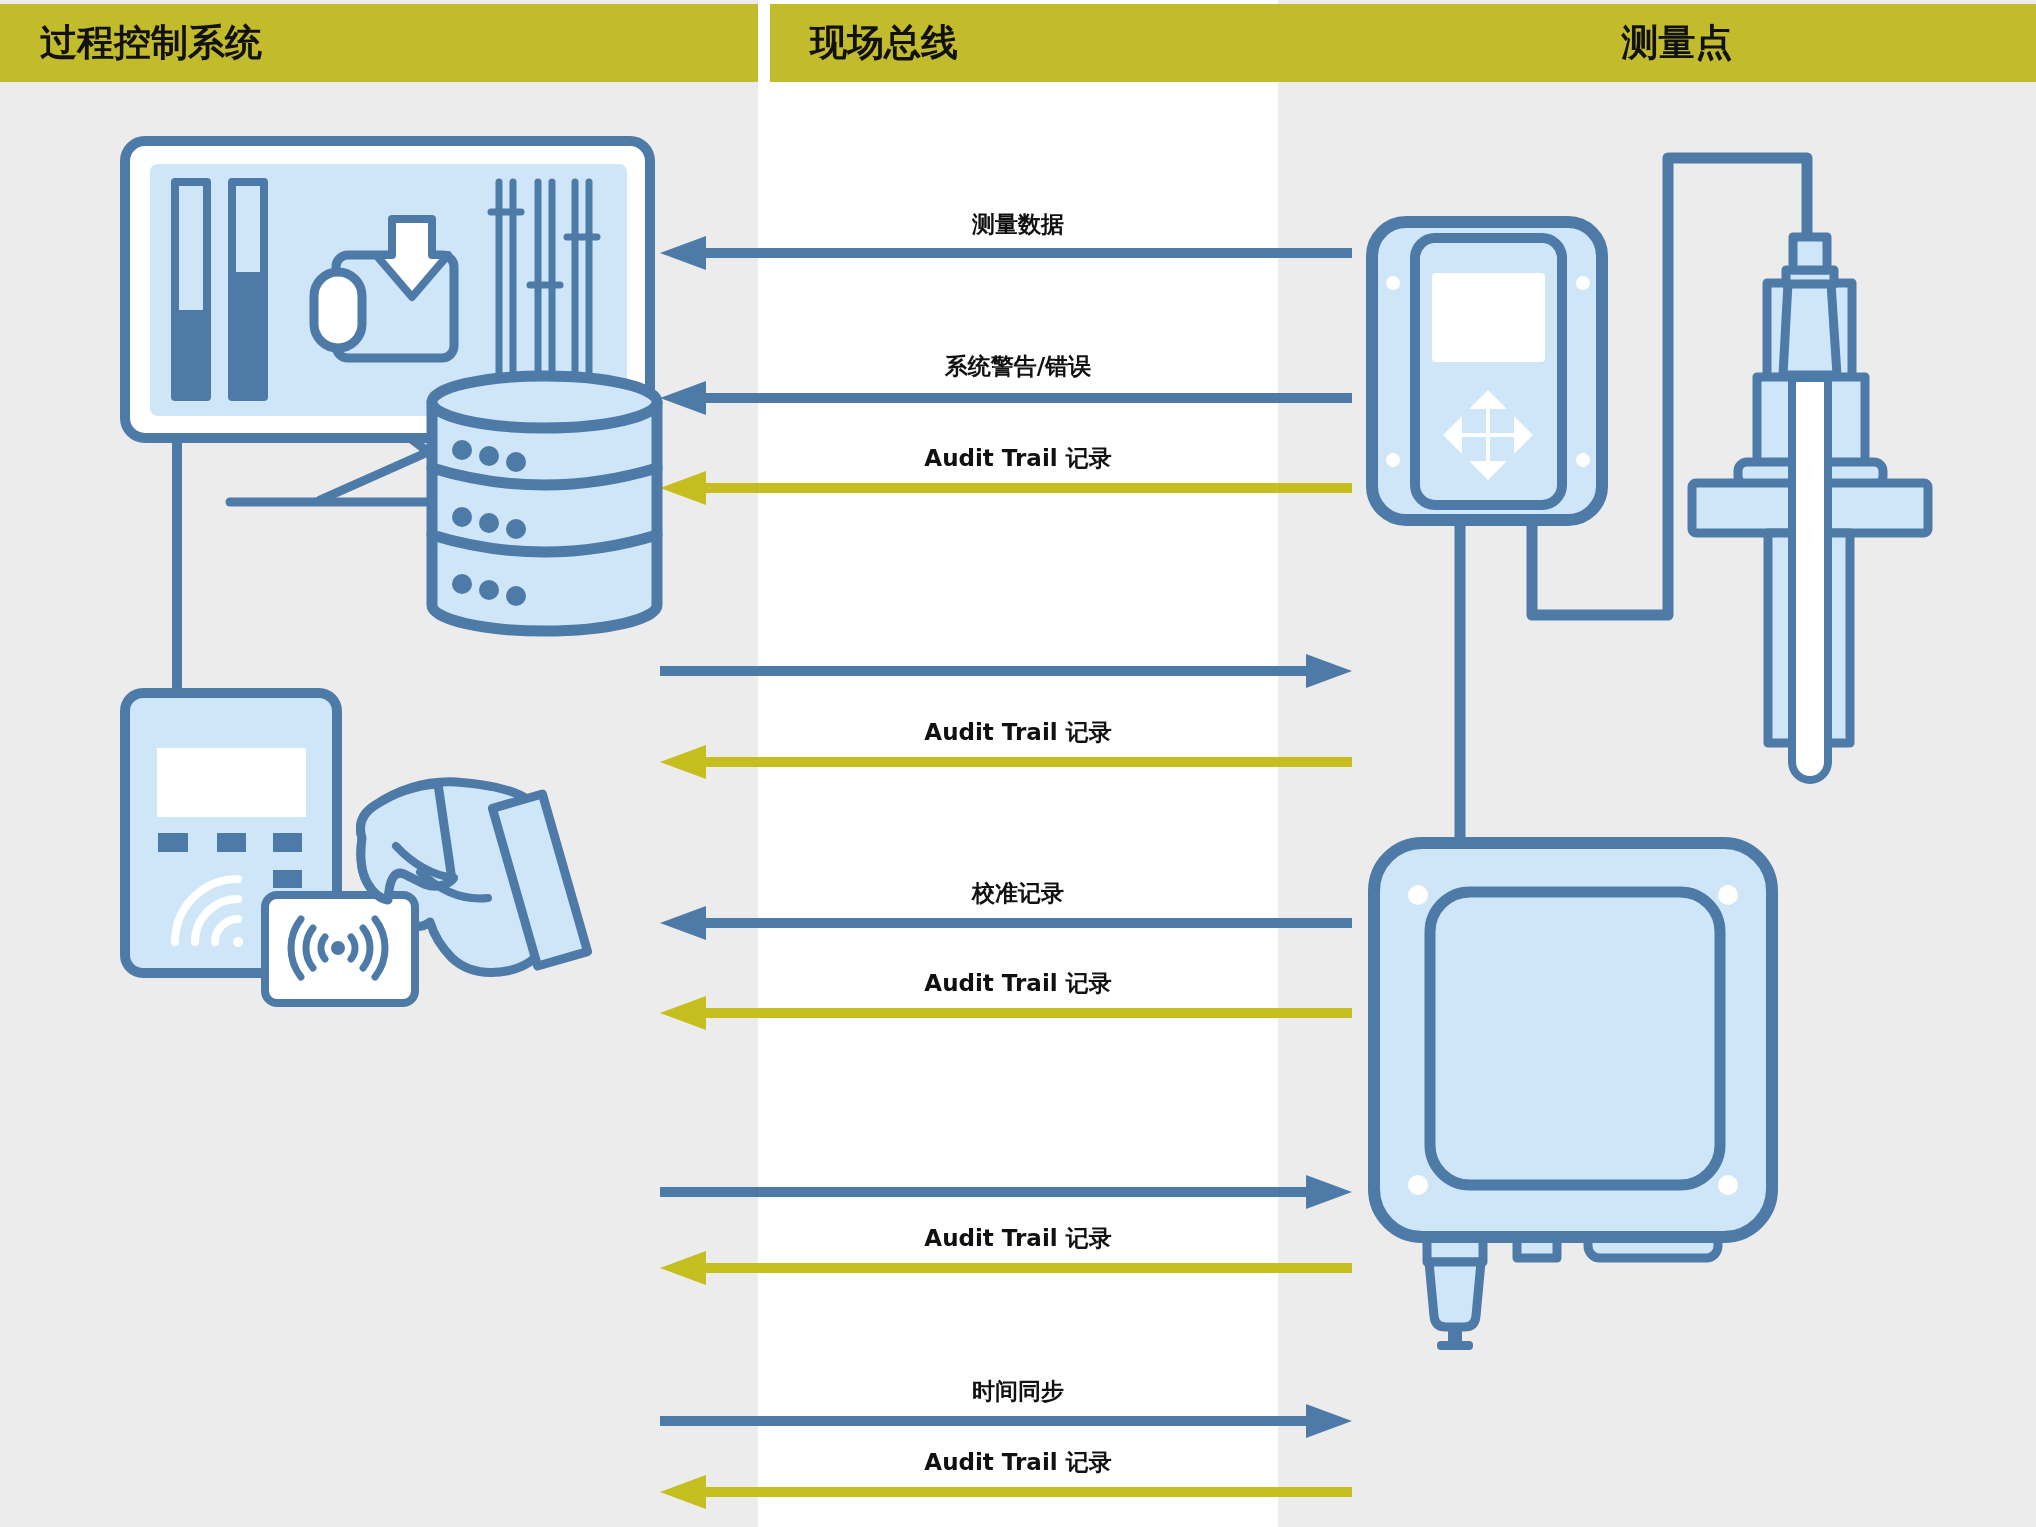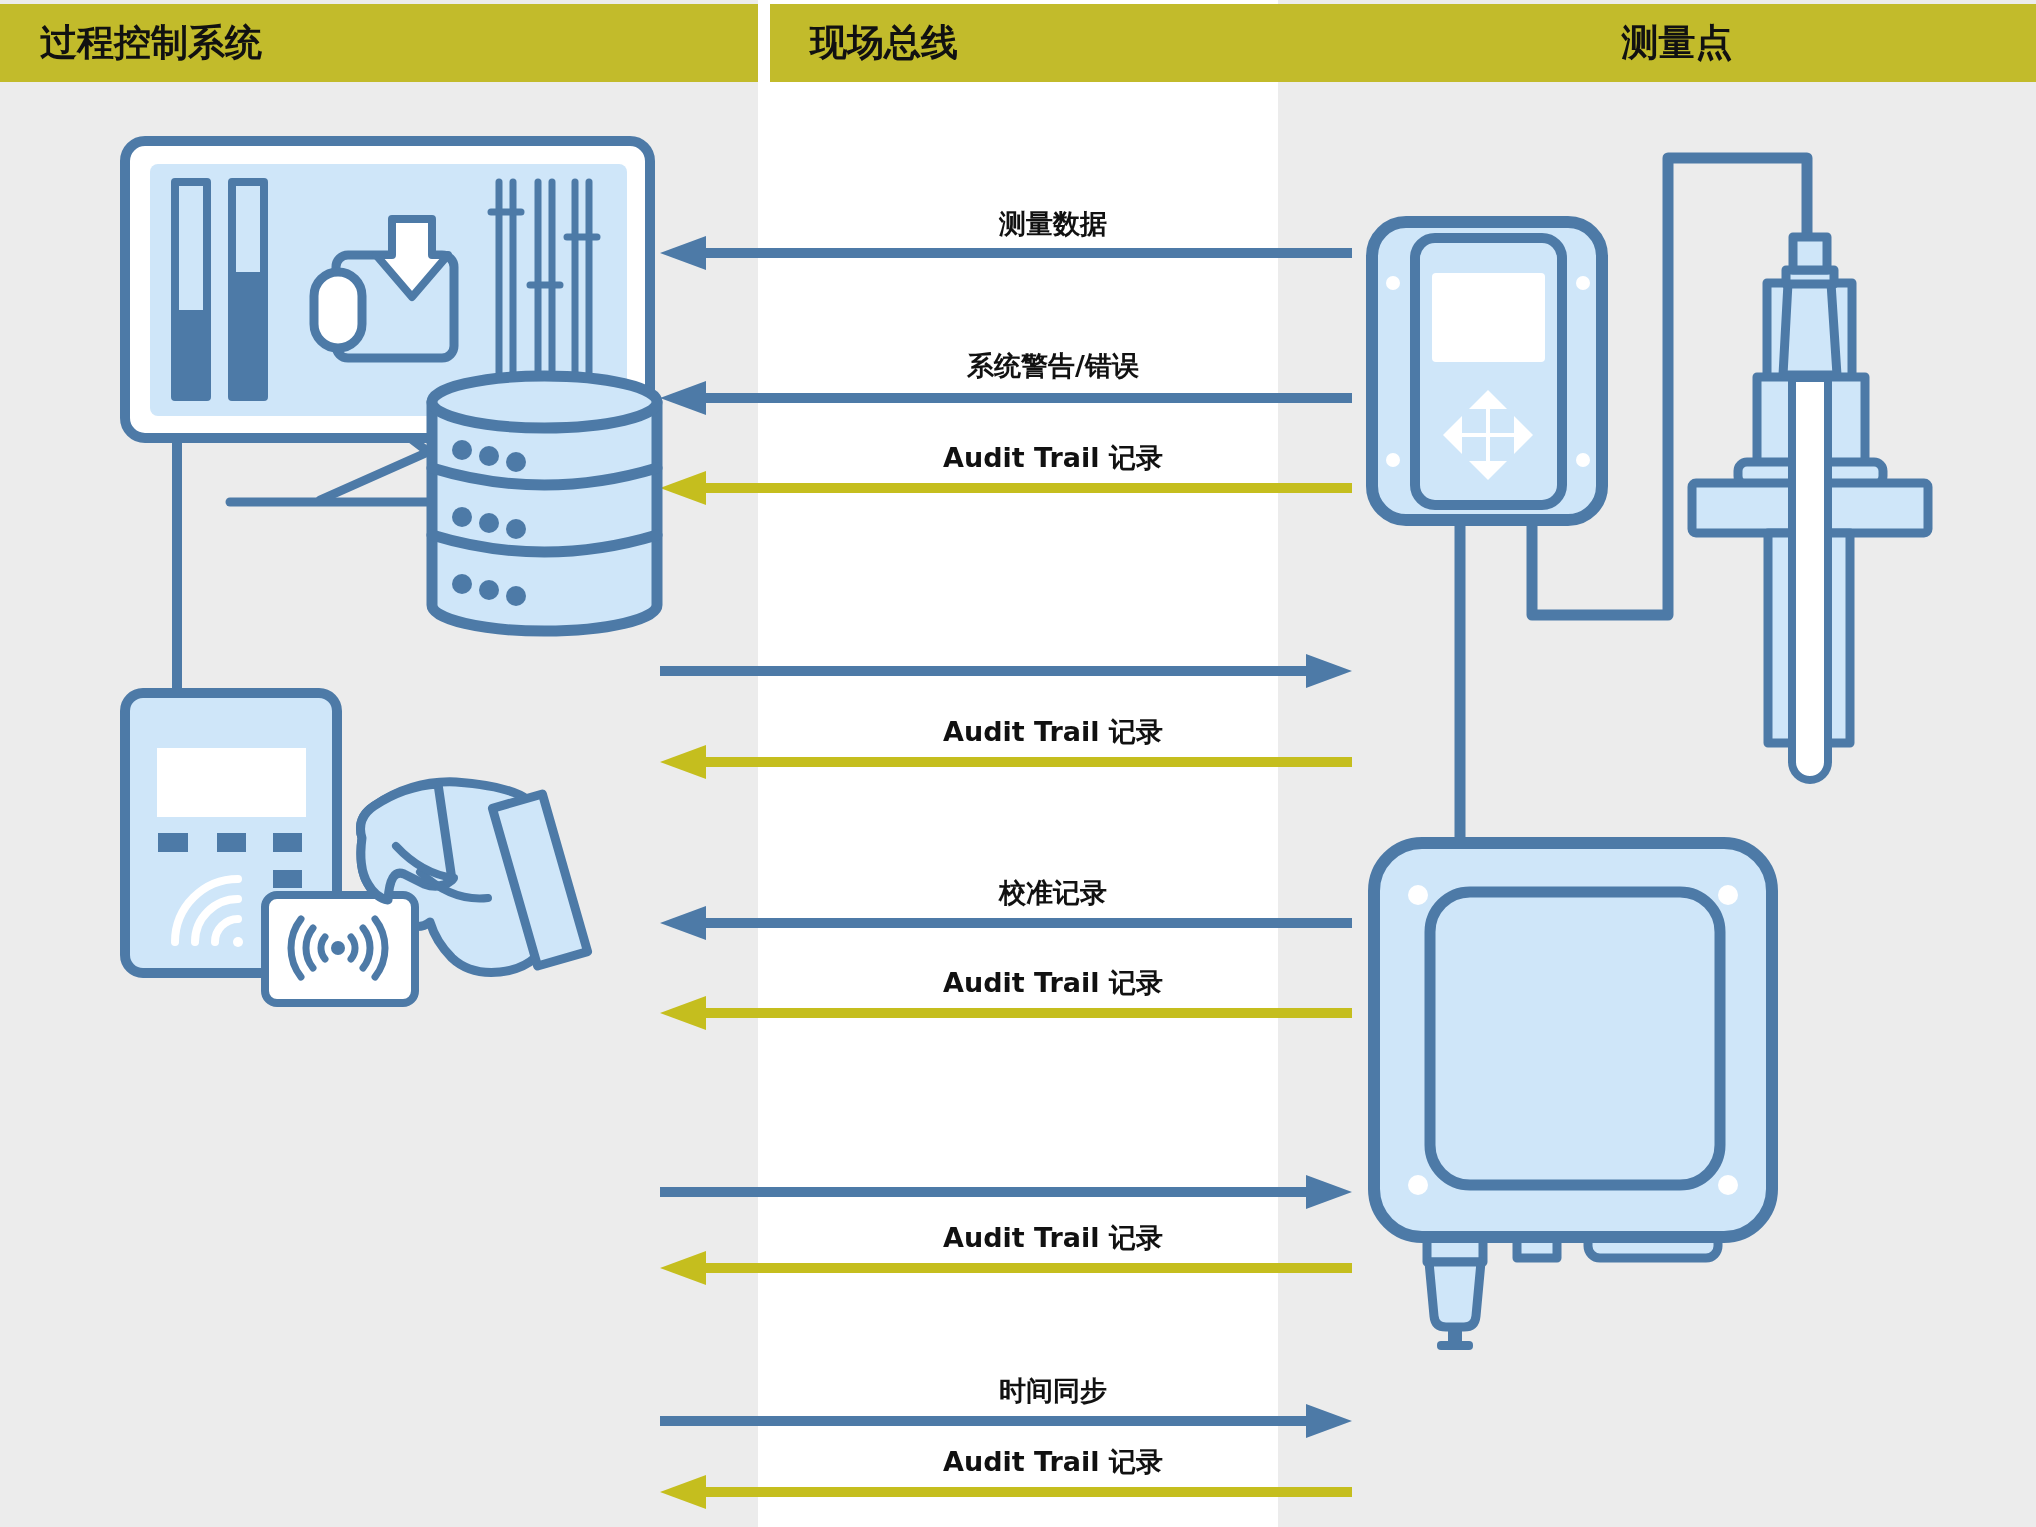--- a/index.html
+++ b/index.html
@@ -18,23 +18,22 @@
     padding-left:29px;
   }
   .white-col{position:absolute;top:0;bottom:0;background:#ffffff;}
   .hdr{
     position:absolute;top:4px;height:78px;background:var(--c-olive-header);
     color:var(--c-text);font-weight:bold;font-size:37px;line-height:78px;
     padding-left:40px;box-sizing:border-box;white-space:nowrap;
   }
   .msg-label{
     position:absolute;left:758px;width:520px;height:48px;line-height:48px;
-    text-align:center;font-weight:bold;font-size:27px;color:var(--c-text);
+    text-align:center;font-weight:bold;font-size:23px;color:var(--c-text);
     white-space:nowrap;
-    margin-left:35px;
   }
   .arrow{position:absolute;left:660px;width:692px;height:34px;}
   .arrow .line{position:absolute;top:12px;height:10px;background:var(--ac);}
   .arrow.dir-left  .line{left:36px;right:0;}
   .arrow.dir-right .line{left:0;right:36px;}
   .arrow .head{position:absolute;top:0;width:0;height:0;
     border-top:17px solid transparent;border-bottom:17px solid transparent;}
   .arrow.dir-left  .head{left:0;border-right:46px solid var(--ac);}
   .arrow.dir-right .head{right:0;border-left:46px solid var(--ac);}
   .arrow.c-blue{--ac:var(--c-blue);}

